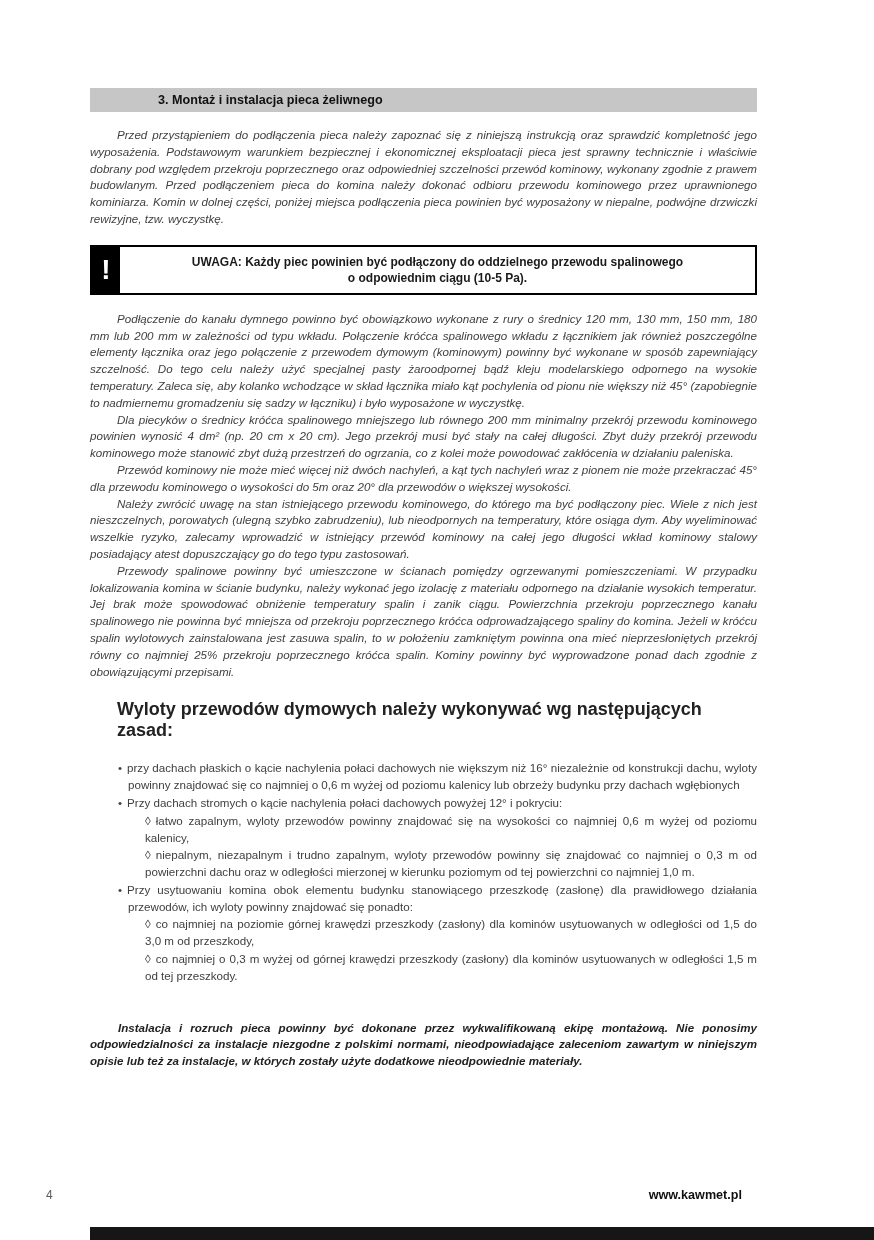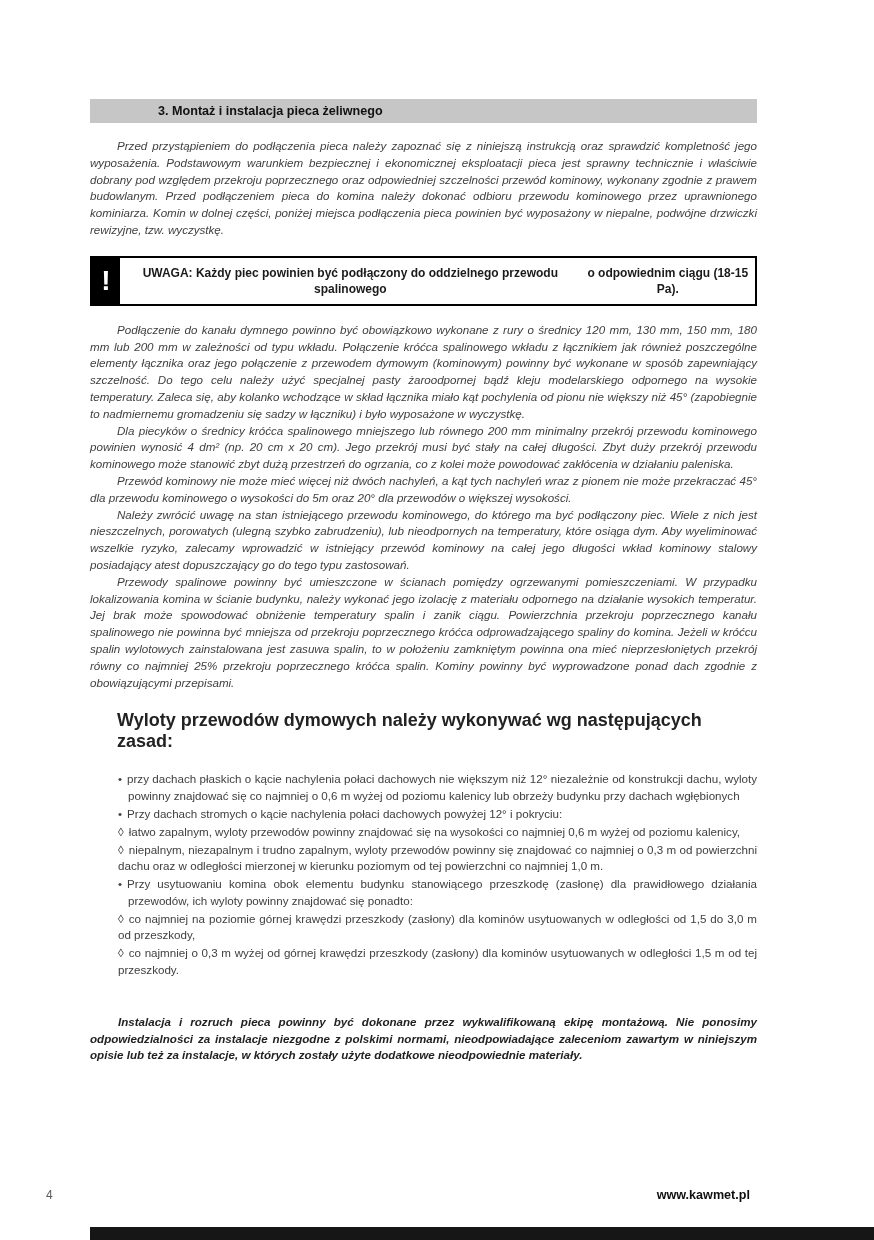--- a/index.html
+++ b/index.html
@@ -10,21 +10,21 @@
     -webkit-font-smoothing: antialiased;
   }
   .page {
     position: relative;
     width: 874px; height: 1240px;
     background: #ffffff;
     overflow: hidden;
   }
   .content {
     position: absolute;
-    left: 90px; top: 99px;
+    left: 90px; top: 88px;
     width: 667px;
   }
   .section-header {
     background: #c6c6c6;
     height: 24px;
     line-height: 24px;
     padding-left: 68px;
     font-size: 12.6px;
     font-weight: bold;
     color: #111111;
@@ -54,21 +54,21 @@
     display: flex;
     align-items: center;
     justify-content: center;
     font-size: 28px;
     font-weight: bold;
     flex: 0 0 28px;
   }
   .warning-text {
     flex: 1;
     display: flex;
-    flex-direction: row;
+    flex-direction: column;
     align-items: center;
     justify-content: center;
     font-size: 12px;
     font-weight: bold;
     color: #1a1a1a;
     line-height: 16px;
     text-align: center;
   }
   .rules-heading {
     font-size: 18px;
@@ -82,39 +82,39 @@
     color: #404040;
     text-align: justify;
     margin-bottom: 1px;
   }
   .lvl1 {
     margin-left: 28px;
     padding-left: 10px;
     text-indent: -10px;
   }
   .lvl2 {
-    margin-left: 28px;
+    margin-left: 55px;
   }
   .marker { margin-right: 5px; }
   .closing {
     font-weight: bold;
     color: #222222;
     margin-top: 35px;
     text-indent: 28px;
   }
   .footer-pagenum {
     position: absolute;
     left: 46px;
     bottom: 38px;
     font-size: 12px;
     color: #595959;
   }
   .footer-site {
     position: absolute;
-    right: 124px;
+    right: 132px;
     bottom: 38px;
     font-size: 12.6px;
     font-weight: bold;
     color: #111111;
   }
   .bottom-bar {
     position: absolute;
     left: 90px; right: 0; bottom: 0;
     height: 13px;
     background: #161616;
@@ -130,34 +130,34 @@
     <div class="section-header">
       <span>3. Montaż i instalacja pieca żeliwnego</span>
     </div>
 
     <p class="para intro">Przed przystąpieniem do podłączenia pieca należy zapoznać się z niniejszą instrukcją oraz sprawdzić kompletność jego wyposażenia. Podstawowym warunkiem bezpiecznej i ekonomicznej eksploatacji pieca jest sprawny technicznie i właściwie dobrany pod względem przekroju poprzecznego oraz odpowiedniej szczelności przewód kominowy, wykonany zgodnie z prawem budowlanym. Przed podłączeniem pieca do komina należy dokonać odbioru przewodu kominowego przez uprawnionego kominiarza. Komin w dolnej części, poniżej miejsca podłączenia pieca powinien być wyposażony w niepalne, podwójne drzwiczki rewizyjne, tzw. wyczystkę.</p>
 
     <div class="warning-box">
       <div class="warning-icon">!</div>
       <div class="warning-text">
         <span>UWAGA: Każdy piec powinien być podłączony do oddzielnego przewodu spalinowego</span>
-        <span>o odpowiednim ciągu (18-15 Pa).</span>
+        <span>o odpowiednim ciągu (10-5 Pa).</span>
       </div>
     </div>
 
     <p class="para">Podłączenie do kanału dymnego powinno być obowiązkowo wykonane z rury o średnicy 120 mm, 130 mm, 150 mm, 180 mm lub 200 mm w zależności od typu wkładu. Połączenie króćca spalinowego wkładu z łącznikiem jak również poszczególne elementy łącznika oraz jego połączenie z przewodem dymowym (kominowym) powinny być wykonane w sposób zapewniający szczelność. Do tego celu należy użyć specjalnej pasty żaroodpornej bądź kleju modelarskiego odpornego na wysokie temperatury. Zaleca się, aby kolanko wchodzące w skład łącznika miało kąt pochylenia od pionu nie większy niż 45° (zapobiegnie to nadmiernemu gromadzeniu się sadzy w łączniku) i było wyposażone w wyczystkę.</p>
     <p class="para">Dla piecyków o średnicy króćca spalinowego mniejszego lub równego 200 mm minimalny przekrój przewodu kominowego powinien wynosić 4 dm² (np. 20 cm x 20 cm). Jego przekrój musi być stały na całej długości. Zbyt duży przekrój przewodu kominowego może stanowić zbyt dużą przestrzeń do ogrzania, co z kolei może powodować zakłócenia w działaniu paleniska.</p>
     <p class="para">Przewód kominowy nie może mieć więcej niż dwóch nachyleń, a kąt tych nachyleń wraz z pionem nie może przekraczać 45° dla przewodu kominowego o wysokości do 5m oraz 20° dla przewodów o większej wysokości.</p>
     <p class="para">Należy zwrócić uwagę na stan istniejącego przewodu kominowego, do którego ma być podłączony piec. Wiele z nich jest nieszczelnych, porowatych (ulegną szybko zabrudzeniu), lub nieodpornych na temperatury, które osiąga dym. Aby wyeliminować wszelkie ryzyko, zalecamy wprowadzić w istniejący przewód kominowy na całej jego długości wkład kominowy stalowy posiadający atest dopuszczający go do tego typu zastosowań.</p>
     <p class="para">Przewody spalinowe powinny być umieszczone w ścianach pomiędzy ogrzewanymi pomieszczeniami. W przypadku lokalizowania komina w ścianie budynku, należy wykonać jego izolację z materiału odpornego na działanie wysokich temperatur. Jej brak może spowodować obniżenie temperatury spalin i zanik ciągu. Powierzchnia przekroju poprzecznego kanału spalinowego nie powinna być mniejsza od przekroju poprzecznego króćca odprowadzającego spaliny do komina. Jeżeli w króćcu spalin wylotowych zainstalowana jest zasuwa spalin, to w położeniu zamkniętym powinna ona mieć nieprzesłoniętych przekrój równy co najmniej 25% przekroju poprzecznego króćca spalin. Kominy powinny być wyprowadzone ponad dach zgodnie z obowiązującymi przepisami.</p>
 
     <p class="rules-heading">Wyloty przewodów dymowych należy wykonywać wg następujących zasad:</p>
 
     <div class="bullet lvl1">
-      <span class="marker">•</span><span>przy dachach płaskich o kącie nachylenia połaci dachowych nie większym niż 12° niezależnie od konstrukcji dachu, wyloty powinny znajdować się co najmniej o 0,6 m wyżej od poziomu kalenicy lub obrzeży budynku przy dachach wgłębionych</span>
+      <span class="marker">•</span><span>przy dachach płaskich o kącie nachylenia połaci dachowych nie większym niż 16° niezależnie od konstrukcji dachu, wyloty powinny znajdować się co najmniej o 0,6 m wyżej od poziomu kalenicy lub obrzeży budynku przy dachach wgłębionych</span>
     </div>
     <div class="bullet lvl1">
       <span class="marker">•</span><span>Przy dachach stromych o kącie nachylenia połaci dachowych powyżej 12° i pokryciu:</span>
     </div>
     <div class="bullet lvl2">
       <span class="marker">◊</span><span>łatwo zapalnym, wyloty przewodów powinny znajdować się na wysokości co najmniej 0,6 m wyżej od poziomu kalenicy,</span>
     </div>
     <div class="bullet lvl2">
       <span class="marker">◊</span><span>niepalnym, niezapalnym i trudno zapalnym, wyloty przewodów powinny się znajdować co najmniej o 0,3 m od powierzchni dachu oraz w odległości mierzonej w kierunku poziomym od tej powierzchni co najmniej 1,0 m.</span>
     </div>

